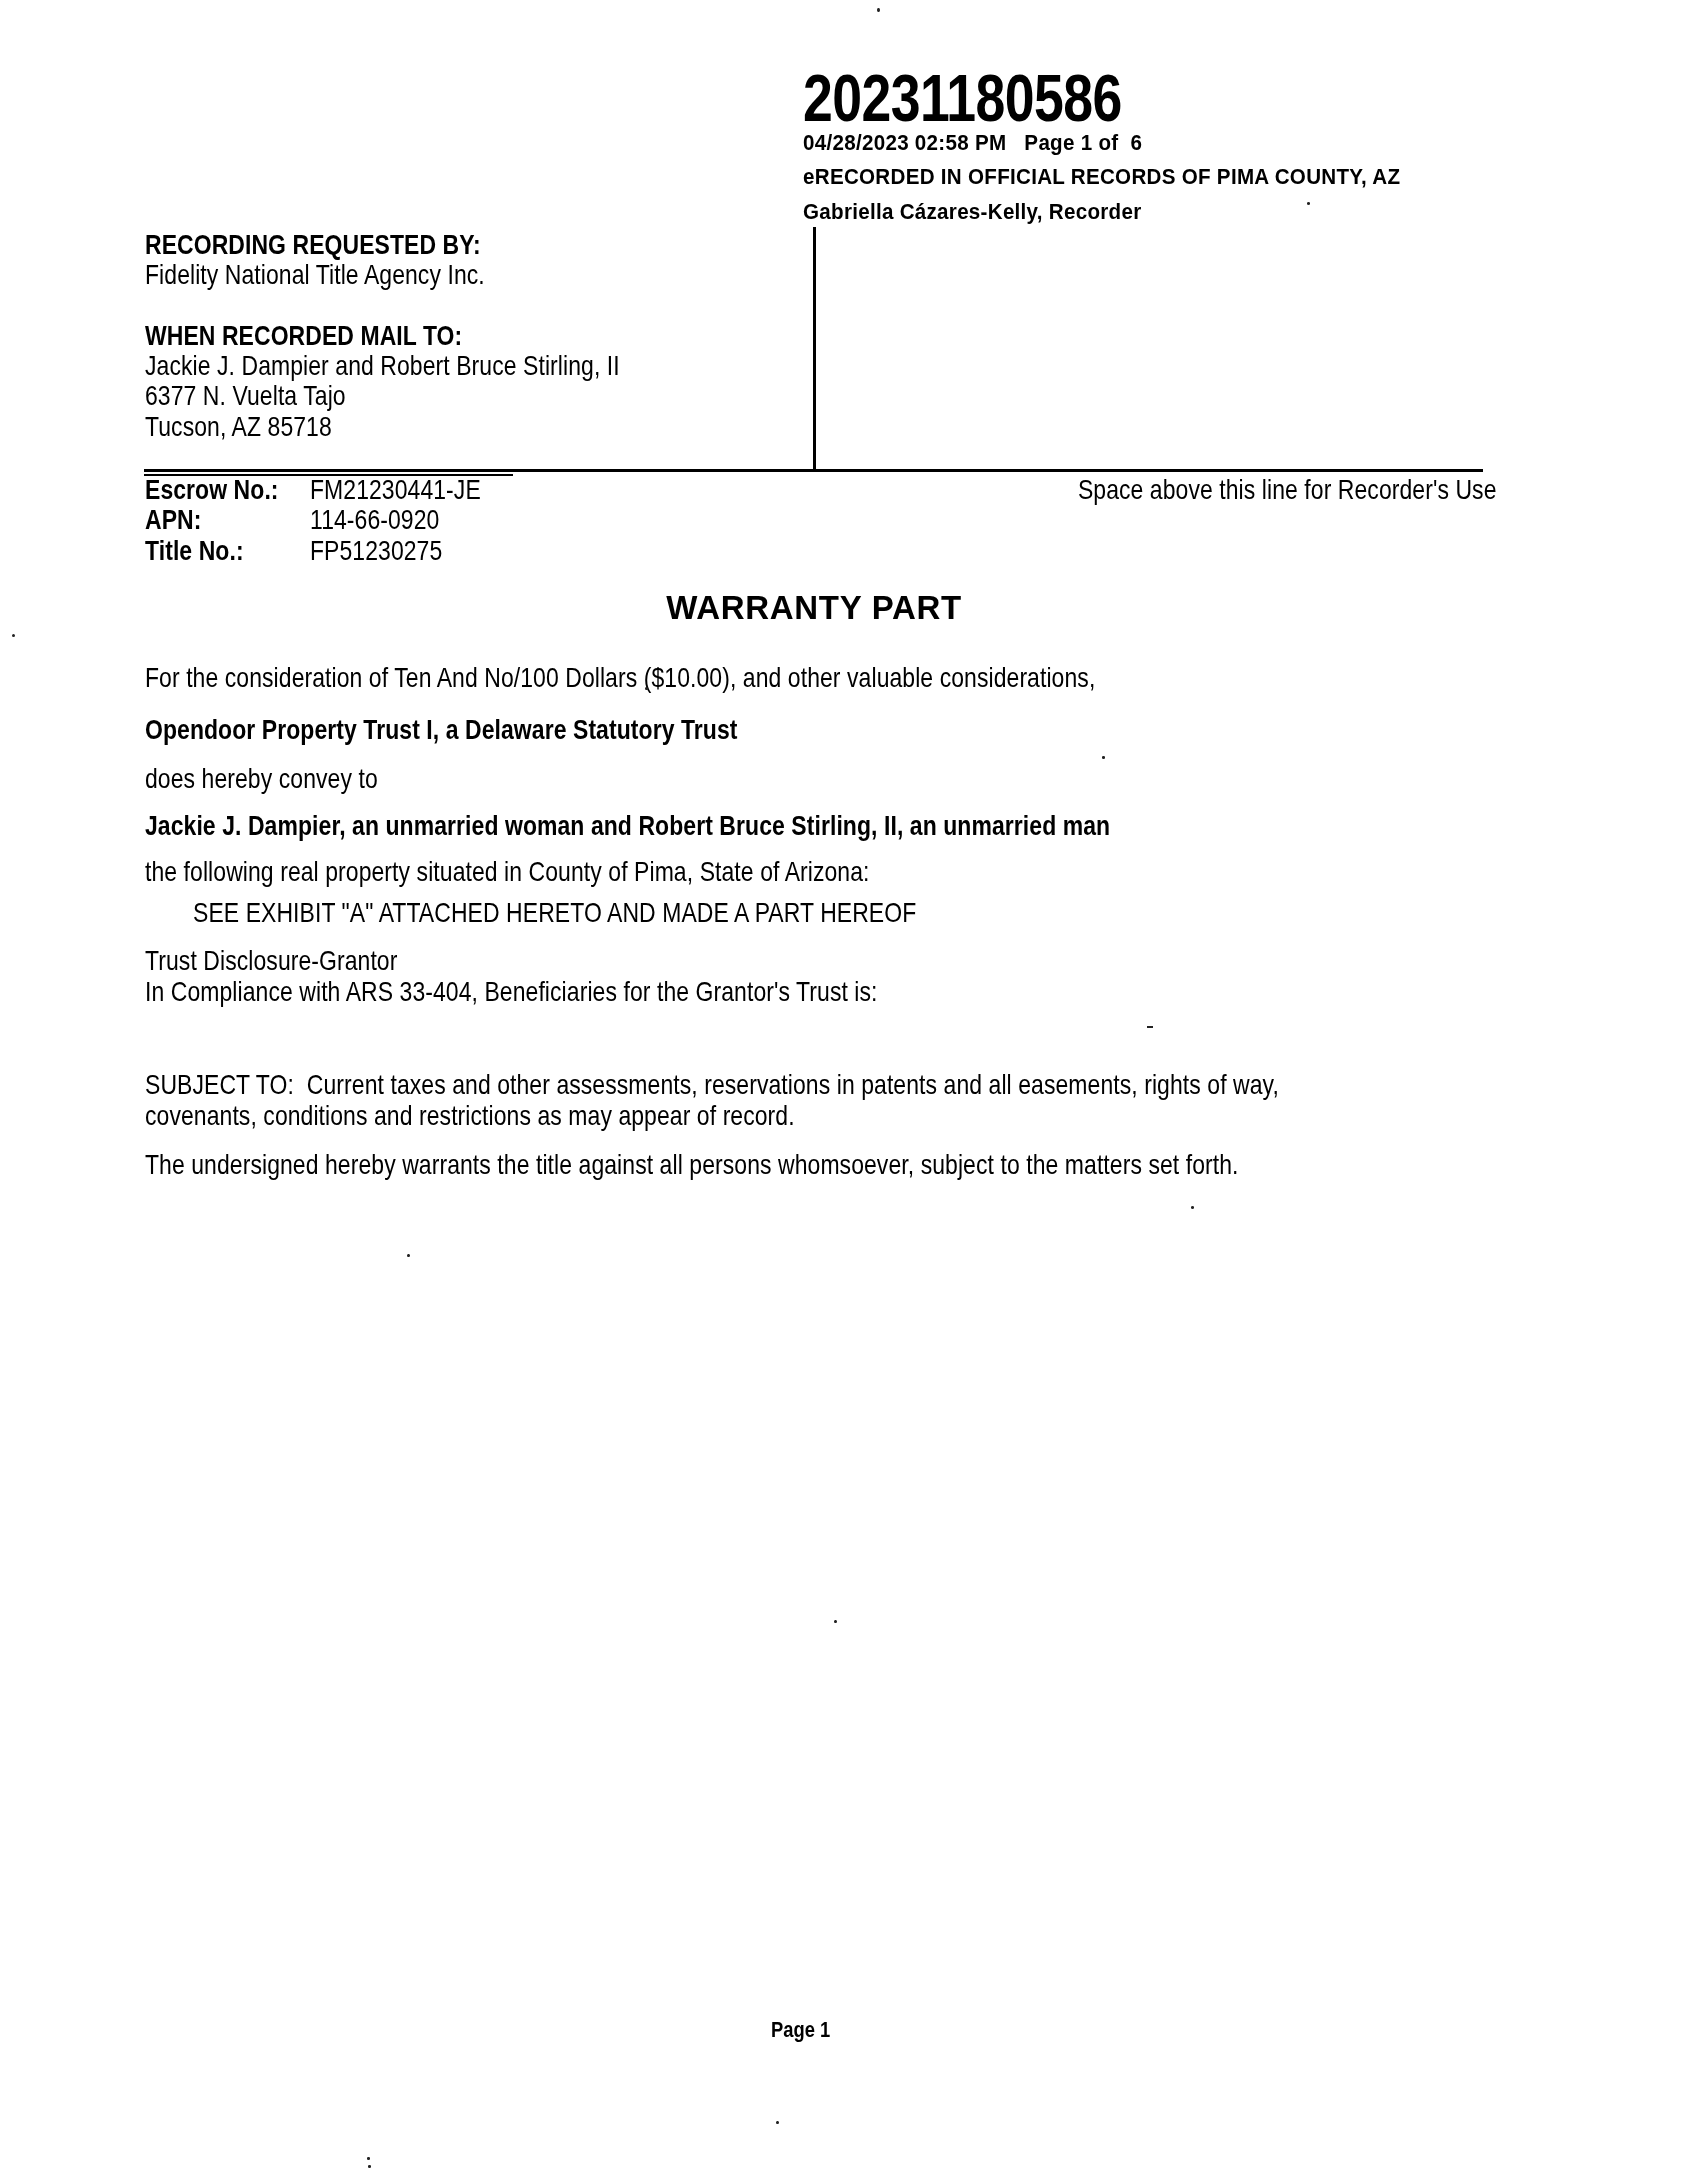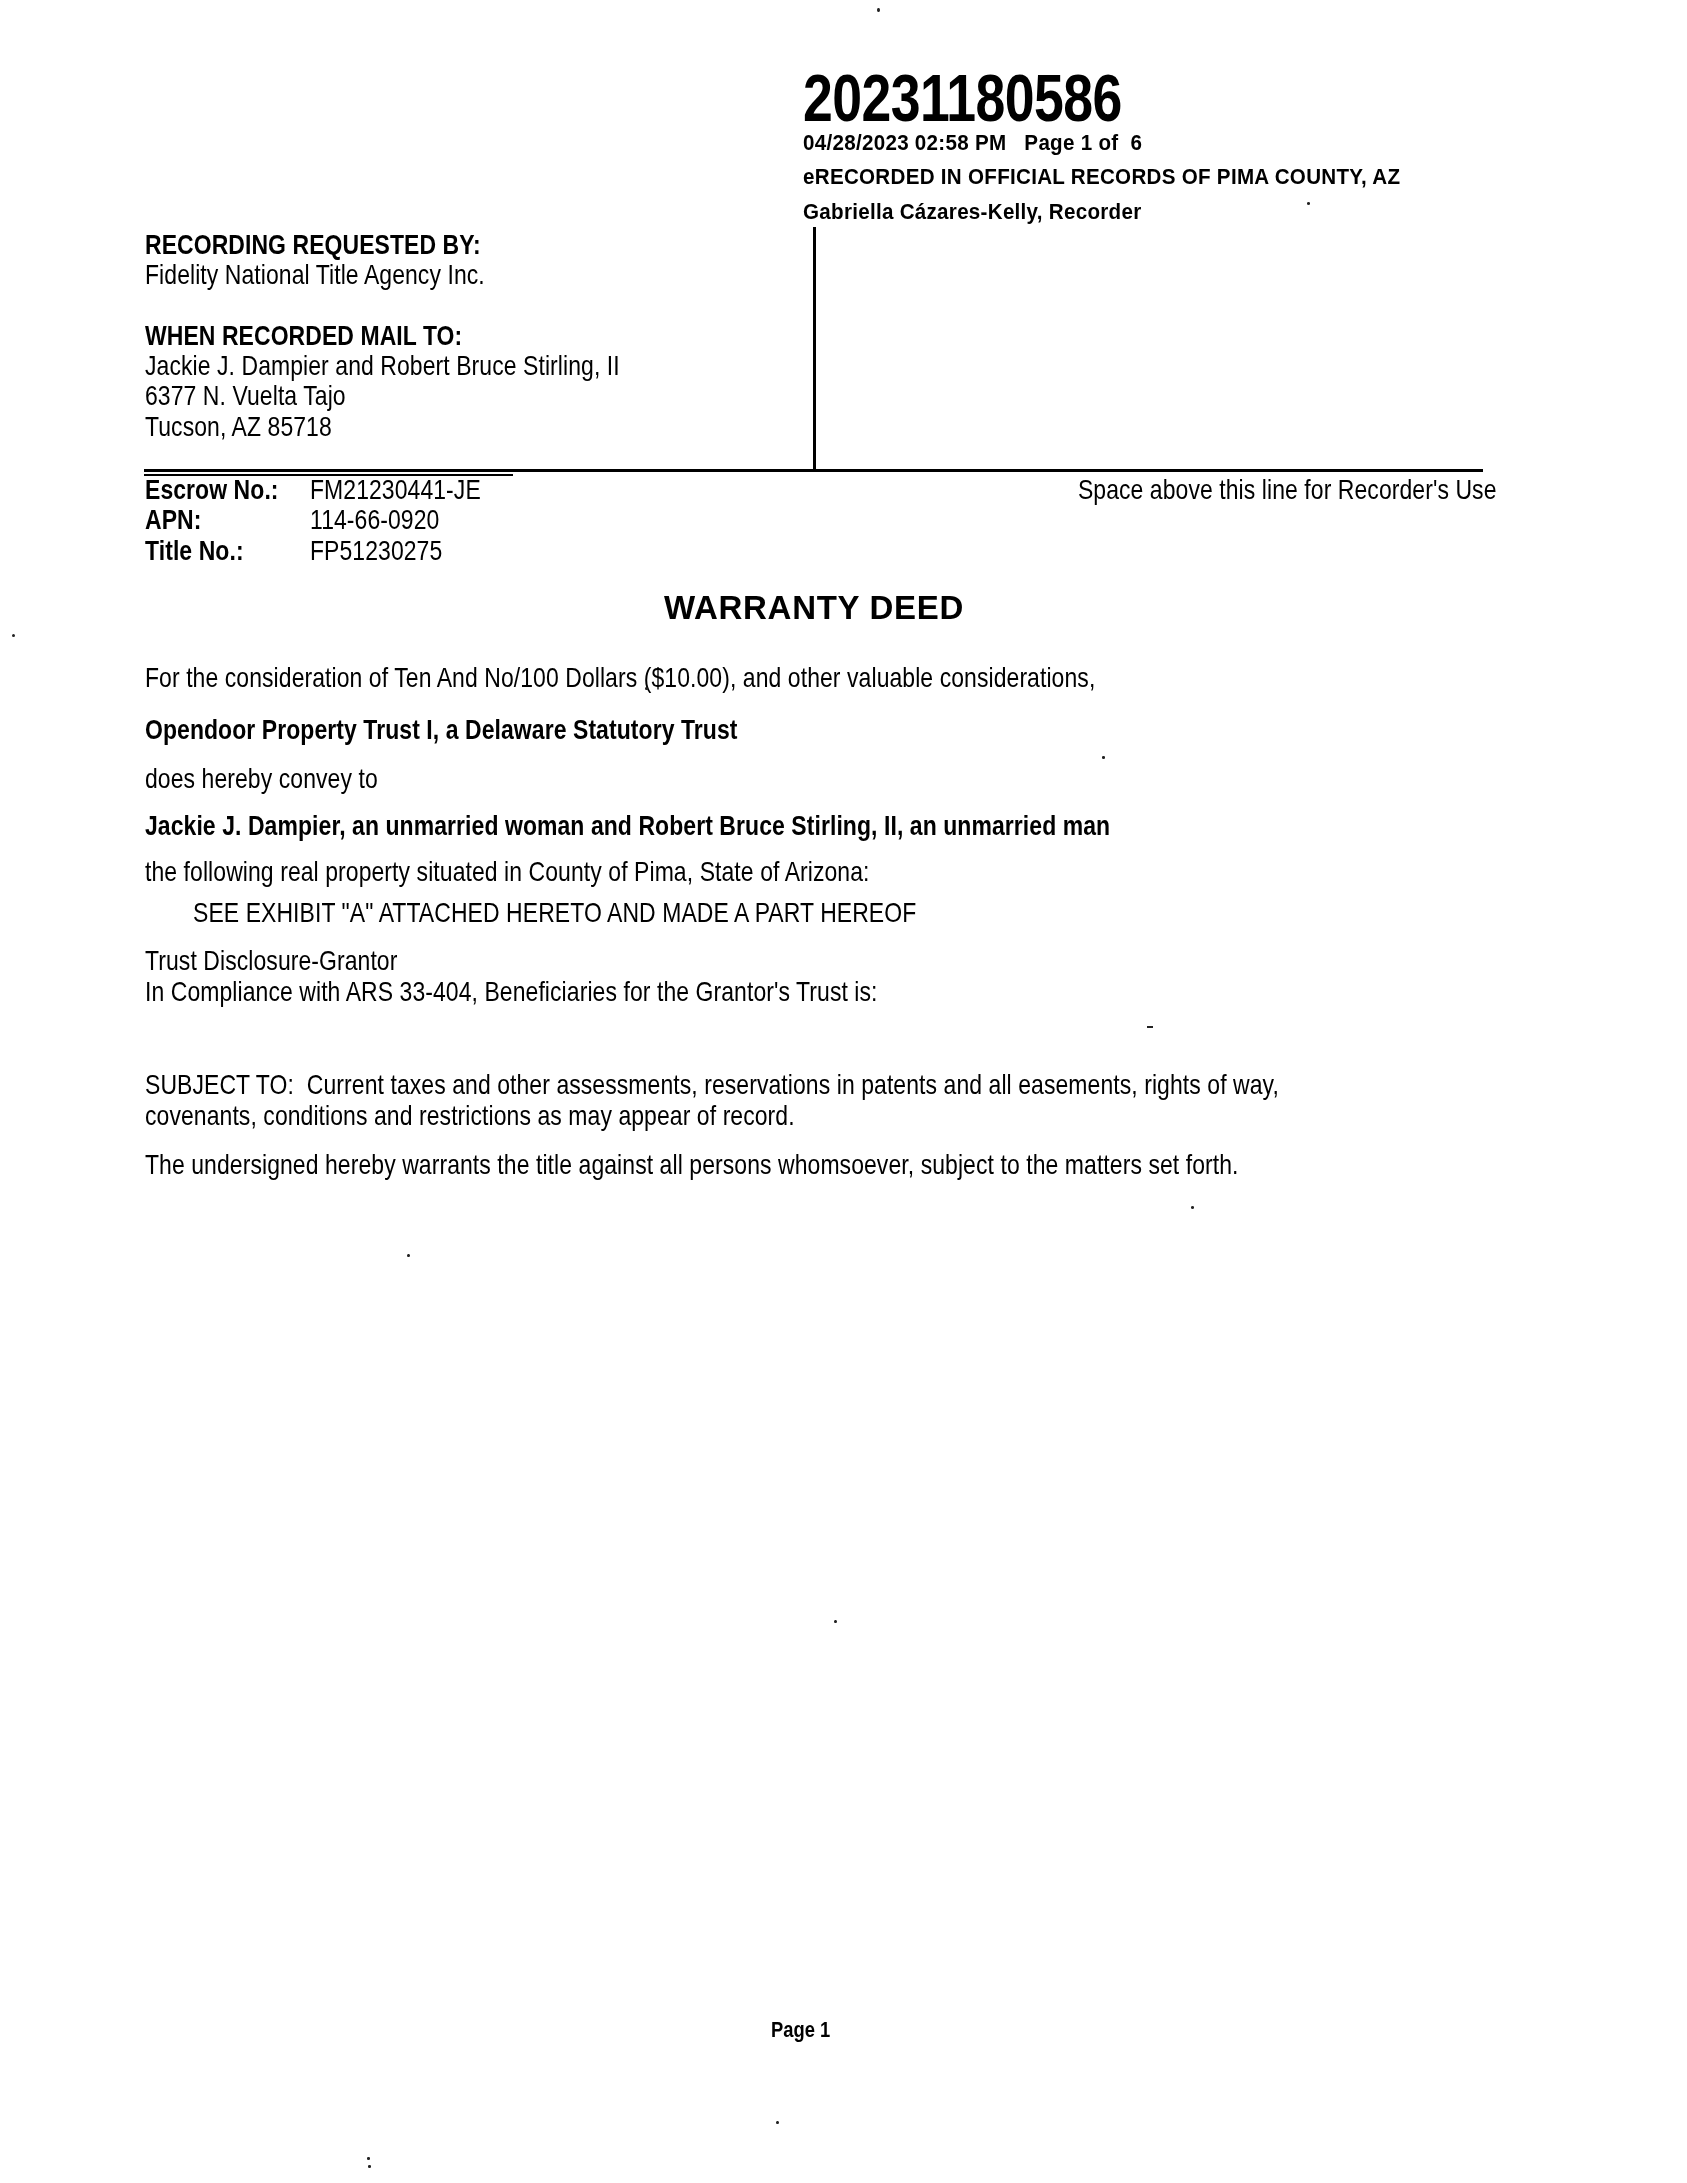--- a/index.html
+++ b/index.html
@@ -58,21 +58,21 @@
   <div class="hrule2"></div>
 
   <div class="ln b" style="left:145px;top:474px;">Escrow No.:</div>
   <div class="ln" style="left:310px;top:474px;">FM21230441-JE</div>
   <div class="ln note" style="right:192px;left:auto;top:474px;">Space above this line for Recorder's Use</div>
   <div class="ln b" style="left:145px;top:504px;">APN:</div>
   <div class="ln" style="left:310px;top:504px;">114-66-0920</div>
   <div class="ln b" style="left:145px;top:535px;">Title No.:</div>
   <div class="ln" style="left:310px;top:535px;">FP51230275</div>
 
-  <div class="doc-title">WARRANTY DEED</div>
+  <div class="doc-title">WARRANTY PART</div>
 
   <div class="ln" style="left:145px;top:662px;">For the consideration of Ten And No/100 Dollars ($10.00), and other valuable considerations,</div>
   <div class="ln b" style="left:145px;top:714px;">Opendoor Property Trust I, a Delaware Statutory Trust</div>
   <div class="ln" style="left:145px;top:763px;">does hereby convey to</div>
   <div class="ln b" style="left:145px;top:810px;">Jackie J. Dampier, an unmarried woman and Robert Bruce Stirling, II, an unmarried man</div>
   <div class="ln" style="left:145px;top:856px;">the following real property situated in County of Pima, State of Arizona:</div>
   <div class="ln" style="left:193px;top:897px;">SEE EXHIBIT "A" ATTACHED HERETO AND MADE A PART HEREOF</div>
   <div class="ln" style="left:145px;top:945px;">Trust Disclosure-Grantor</div>
   <div class="ln" style="left:145px;top:976px;">In Compliance with ARS 33-404, Beneficiaries for the Grantor's Trust is:</div>
   <div class="ln" style="left:145px;top:1069px;">SUBJECT TO:  Current taxes and other assessments, reservations in patents and all easements, rights of way,</div>

